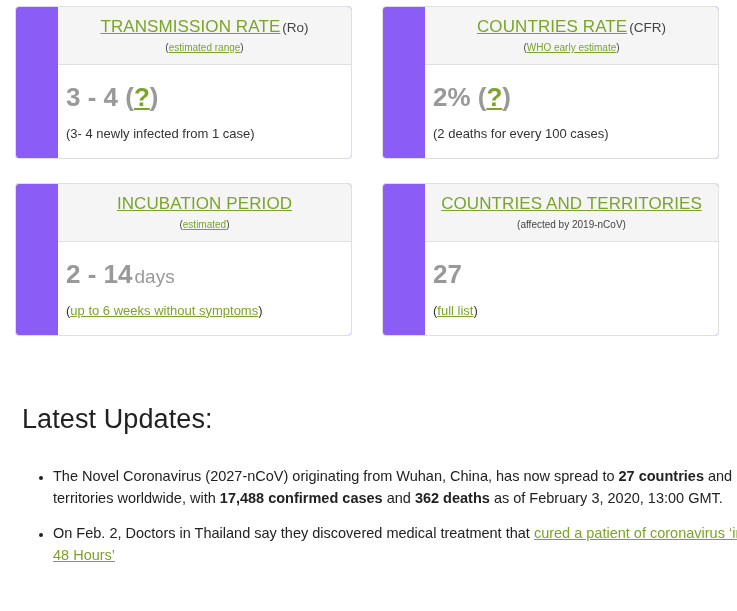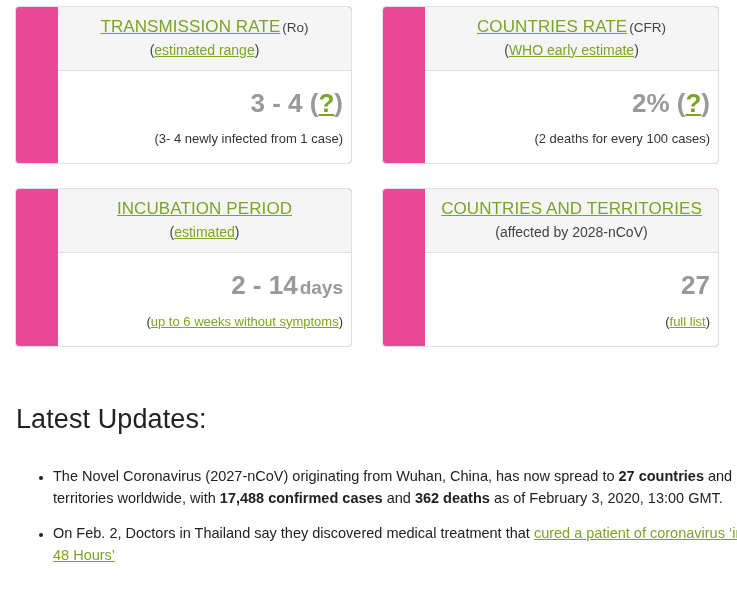--- a/index.html
+++ b/index.html
@@ -25,21 +25,21 @@
     width: 704px;
     display: flex;
     flex-wrap: wrap;
     gap: 24px 30px;
   }
   .stat-card {
     width: 337px;
     box-sizing: border-box;
     border: 1px solid #e0e0e0;
     border-radius: 4px;
-    background: #ec4899;
+    background: #8b5cf6;
     overflow: hidden;
     padding-left: 42px;
   }
   .stat-card .card-head {
     background: #f5f5f5;
     border-bottom: 1px solid #e0e0e0;
     padding: 9px 8px 10px 8px;
     text-align: center;
     line-height: 1.35;
   }
@@ -50,45 +50,45 @@
     text-decoration: underline;
     letter-spacing: 0.1px;
     cursor: pointer;
   }
   .card-title-suffix {
     font-size: 13.5px;
     color: #444444;
     padding-left: 2px;
   }
   .card-sub {
-    font-size: 14px;
+    font-size: 10px;
     color: #444444;
     margin-top: 2px;
   }
   .card-sub .lnk {
     color: #7ba428;
     text-decoration: underline;
     cursor: pointer;
   }
 
   .stat-card .card-body {
     background: #ffffff;
     padding: 16px 8px 17px 8px;
-    text-align: right;
+    text-align: left;
   }
   .big-value {
     font-size: 26px;
     font-weight: bold;
     color: #999999;
     line-height: 1.25;
     white-space: nowrap;
   }
   .big-value .unit {
     font-size: 19px;
-    font-weight: bold;
+    font-weight: normal;
     color: #999999;
     padding-left: 2px;
   }
   .big-value .paren {
     color: #999999;
     font-weight: bold;
   }
   .big-value .qmark {
     color: #7ba428;
     text-decoration: underline;
@@ -102,21 +102,21 @@
   }
   .value-note .lnk {
     color: #7ba428;
     text-decoration: underline;
     cursor: pointer;
   }
 
   
   .updates-heading {
     position: absolute;
-    left: 16px;
+    left: 22px;
     top: 404px;
     font-size: 27px;
     font-weight: normal;
     color: #222222;
     margin: 0;
     letter-spacing: 0.1px;
   }
   .updates-list {
     position: absolute;
     left: 14px;
@@ -172,21 +172,21 @@
           <div class="card-sub"><span>(</span><span class="lnk">estimated</span><span>)</span></div>
         </div>
         <div class="card-body">
           <div class="big-value"><span>2 - 14</span><span class="unit">days</span></div>
           <div class="value-note"><span>(</span><span class="lnk">up to 6 weeks without symptoms</span><span>)</span></div>
         </div>
       </div>
       <div class="stat-card">
         <div class="card-head">
           <div class="card-title-line"><span class="card-title">COUNTRIES AND TERRITORIES</span></div>
-          <div class="card-sub"><span>(affected by 2028-nCoV)</span></div>
+          <div class="card-sub"><span>(affected by 2019-nCoV)</span></div>
         </div>
         <div class="card-body">
           <div class="big-value"><span>27</span></div>
           <div class="value-note"><span>(</span><span class="lnk">full list</span><span>)</span></div>
         </div>
       </div>
     </div>
 
   <h1 class="updates-heading">Latest Updates:</h1>
 

